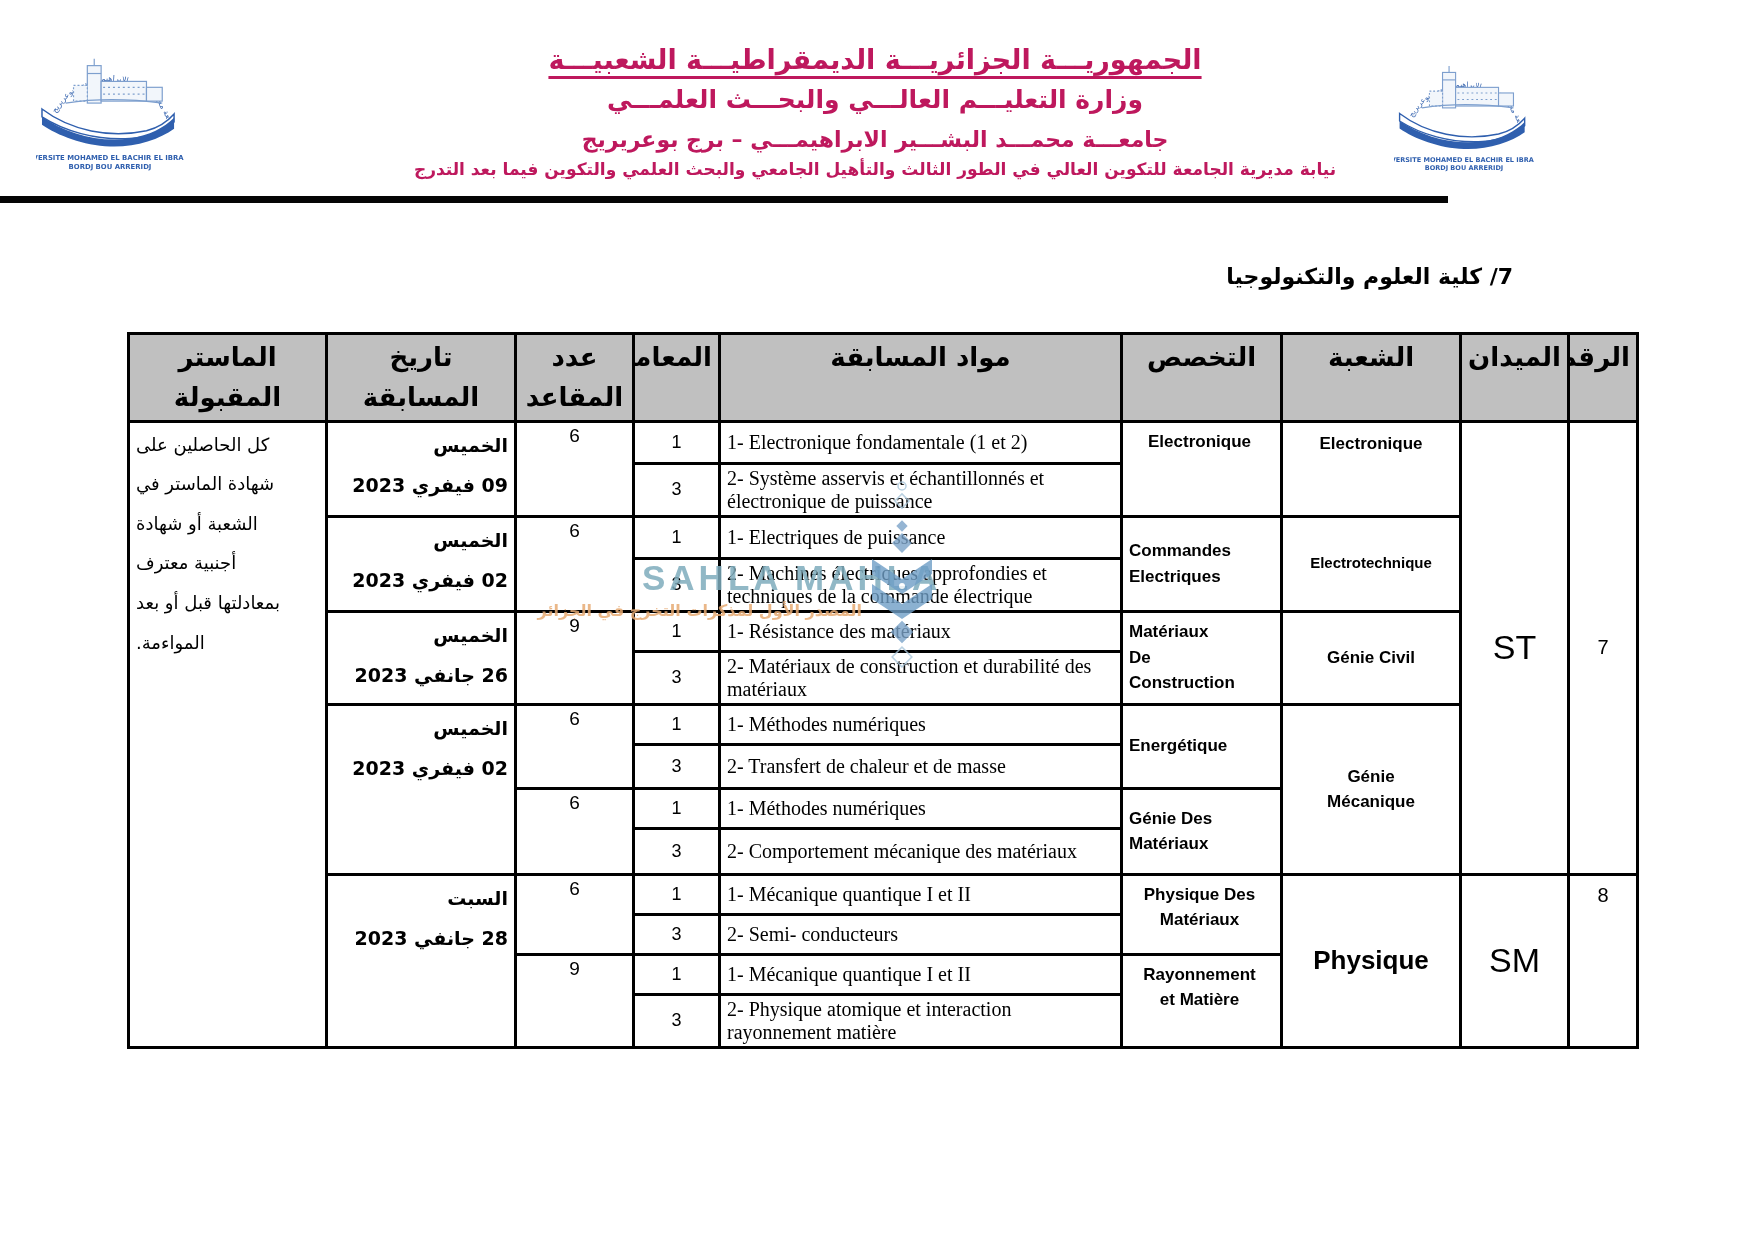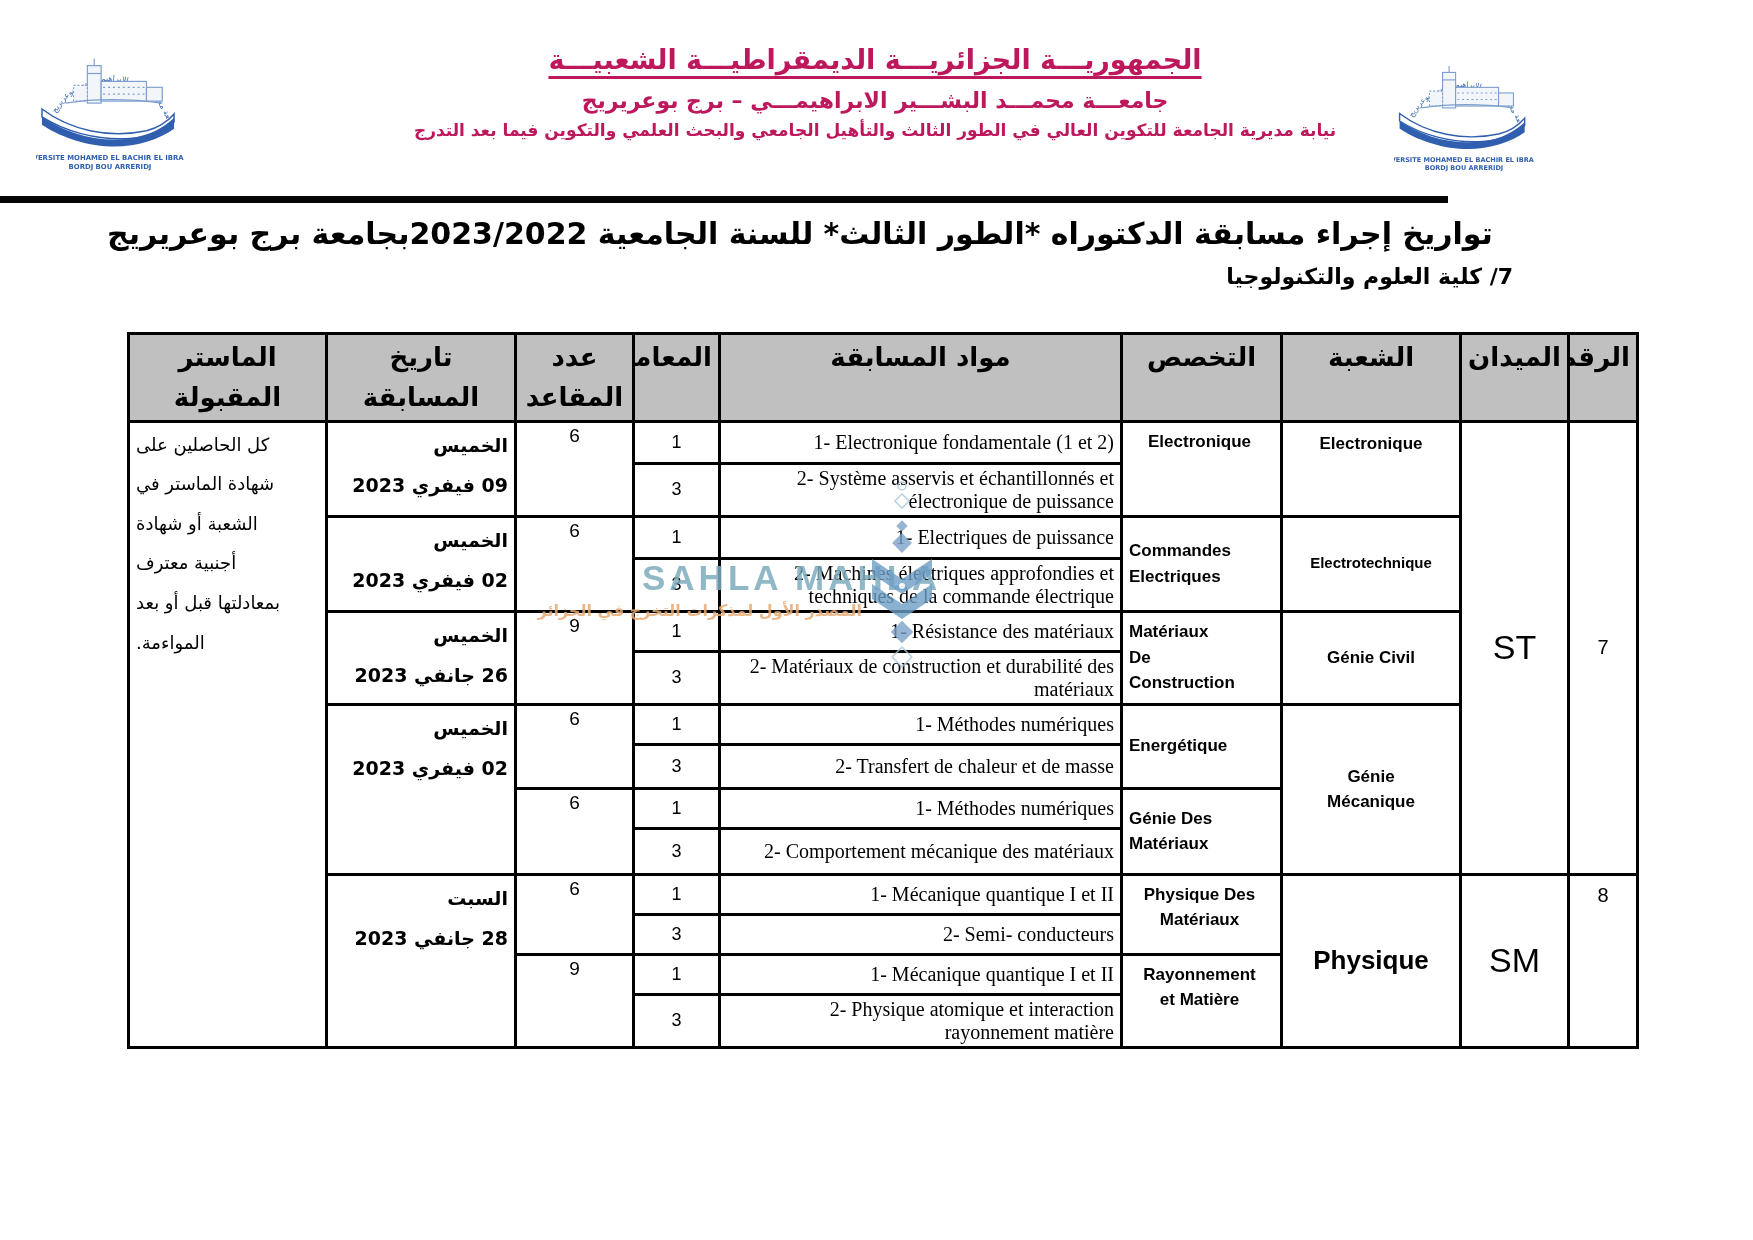--- a/index.html
+++ b/index.html
@@ -47,21 +47,21 @@
   }
   th.h{
     background:#c0c0c0;
     font-family:"DejaVu Sans",sans-serif;
     font-size:26px;font-weight:bold;color:#000;
     vertical-align:top;padding-top:14px;
     white-space:pre-line;line-height:1.55;
   }
   td.subject{
     font-family:"Liberation Serif","DejaVu Serif",serif;
-    font-size:20px;color:#000;text-align:right;direction:ltr;
+    font-size:20px;color:#000;text-align:left;direction:ltr;
     vertical-align:middle;padding-left:10px;line-height:1.15;
   }
   td.coef{
     font-family:"Liberation Sans",sans-serif;
     font-size:18px;text-align:center;vertical-align:middle;
   }
   td.seats{
     font-family:"Liberation Sans",sans-serif;
     font-size:19px;text-align:center;vertical-align:top;padding-top:8px;
   }
@@ -163,27 +163,27 @@
       <line x1="59" y1="26" x2="59" y2="19"></line>
     </g>
     <path d="M6,70 C35,92 75,100 112,92 C124,89 133,83 140,75 L140,83 C128,93 112,99 95,100 C60,102 28,92 6,78 Z" fill="#ffffff" stroke="#2f5fae" stroke-width="1.5"></path>
     <path d="M6,78 C30,94 60,104 95,100 C115,97 130,89 140,79 L140,90 C125,101 100,109 75,108 C48,107 22,97 6,86 Z" fill="#2f5fae"></path>
     <text x="75" y="122" text-anchor="middle" font-size="7" font-weight="bold" fill="#2f5fae">UNIVERSITE MOHAMED EL BACHIR EL IBRAHIMI</text>
     <text x="75" y="131" text-anchor="middle" font-size="7" font-weight="bold" fill="#2f5fae">BORDJ BOU ARRERIDJ</text>
   </svg>
 
   <div class="hdr-text">
     <div class="hdr-line1">الجمهوريـــة الجزائريـــة الديمقراطيـــة الشعبيـــة</div>
+    <div class="hdr-line2">وزارة التعليـــم العالـــي والبحـــث العلمـــي</div>
     <div class="hdr-line3">جامعـــة محمـــد البشـــير الابراهيمـــي – برج بوعريريج</div>
     <div class="hdr-line4">نيابة مديرية الجامعة للتكوين العالي في الطور الثالث والتأهيل الجامعي والبحث العلمي والتكوين فيما بعد التدرج</div>
   </div>
 
   <div class="thick-rule"></div>
 
-  <div class="doc-title">تواريخ إجراء مسابقة الدكتوراه  *الطور الثالث* للسنة الجامعية 2023/2022بجامعة برج بوعريريج</div>
   <div class="doc-section">7/ كلية العلوم والتكنولوجيا</div>
 
   <div class="wm-name">SAHLA MAHLA</div>
   <div class="wm-tagline">المصدر الأول لمذكرات التخرج في الجزائر</div>
   <svg class="wm-ornament" width="100" height="200" viewBox="0 0 100 200">
     <circle cx="50" cy="12" r="4" fill="none" stroke="#a9c6da" stroke-width="1.5"></circle>
     <rect x="45" y="22" width="10" height="10" transform="rotate(45 50 27)" fill="none" stroke="#a9c6da" stroke-width="1.5"></rect>
     <rect x="46" y="48" width="8" height="8" transform="rotate(45 50 52)" fill="#7ba3c9"></rect>
     <rect x="43" y="62" width="14" height="14" transform="rotate(45 50 69)" fill="#7ba3c9"></rect>
     <path d="M20,85 L50,105 L80,85 L80,100 L50,120 L20,100 Z" fill="#6f9ec6"></path>

